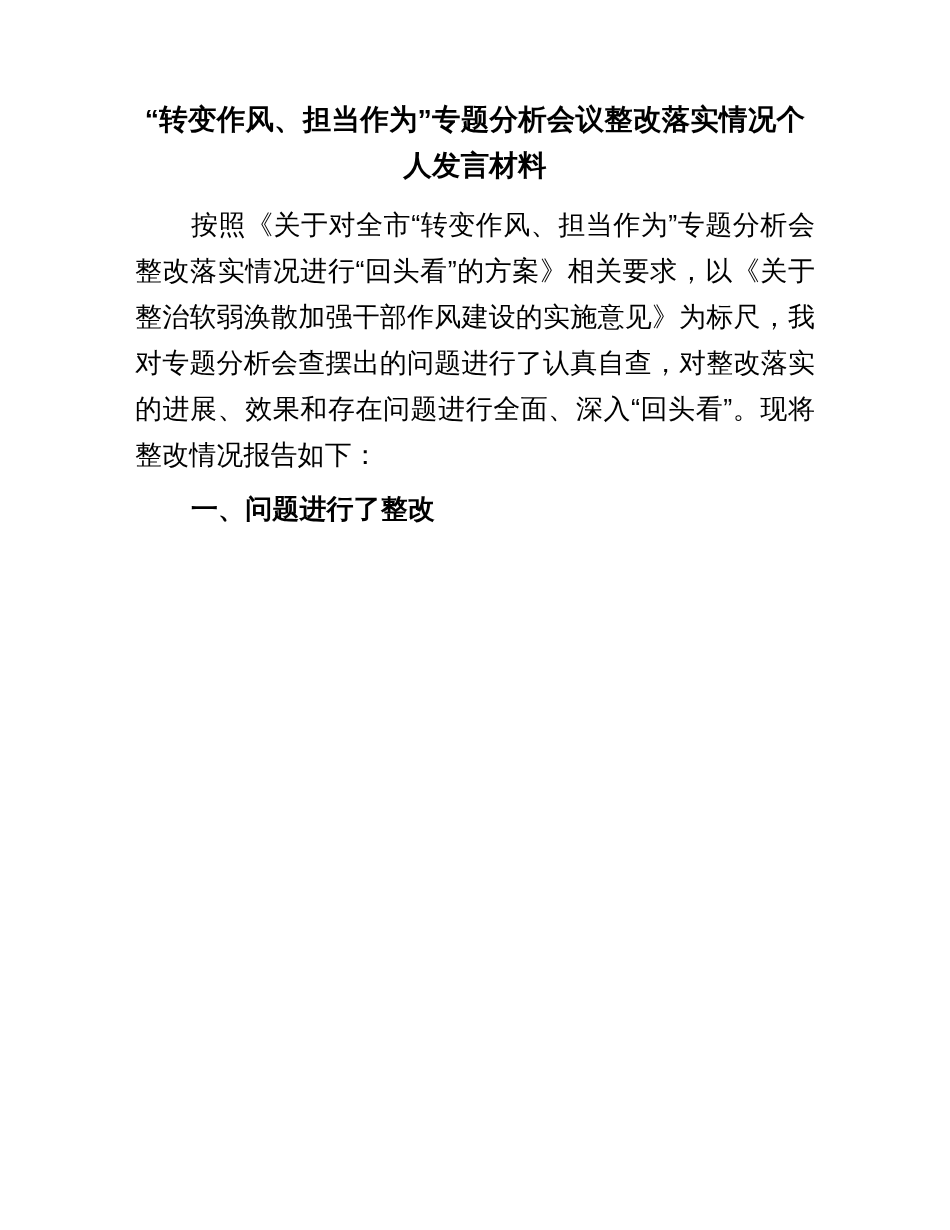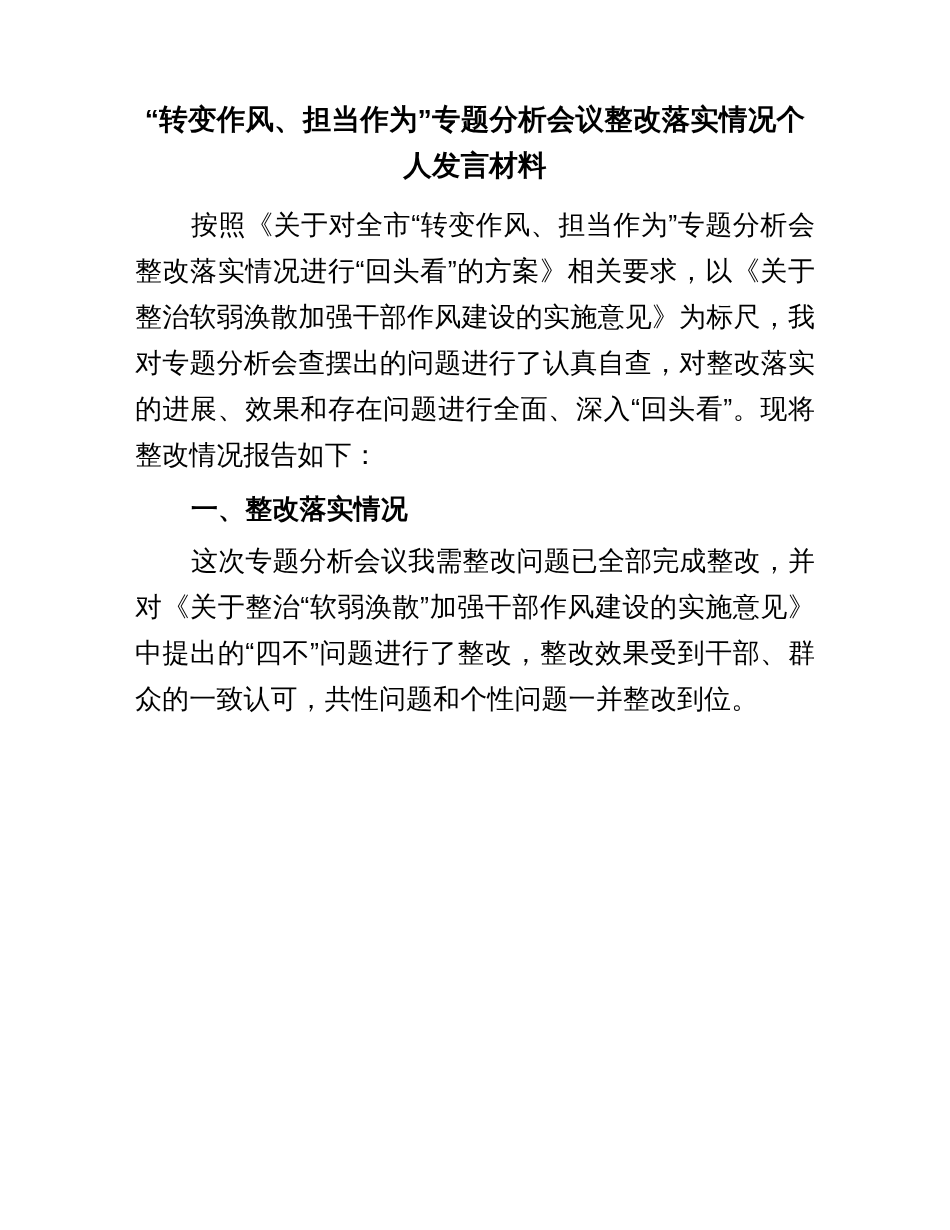--- a/index.html
+++ b/index.html
@@ -50,20 +50,19 @@
 </style>
 </head>
 <body>
 
 <div class="page">
 
   <h1 class="doc-title">“转变作风、担当作为”专题分析会议整改落实情况个人发言材料</h1>
 
   <p class="para">按照《关于对全市“转变作风、担当作为”专题分析会整改落实情况进行“回头看”的方案》相关要求，以《关于整治软弱涣散加强干部作风建设的实施意见》为标尺，我对专题分析会查摆出的问题进行了认真自查，对整改落实的进展、效果和存在问题进行全面、深入“回头看”。现将整改情况报告如下：</p>
 
-  <p class="para heading">一、整改落实情况</p>
+  <p class="para heading">一、问题进行了整改</p>
 
-  <p class="para">这次专题分析会议我需整改问题已全部完成整改，并对《关于整治“软弱涣散”加强干部作风建设的实施意见》中提出的“四不”问题进行了整改，整改效果受到干部、群众的一致认可，共性问题和个性问题一并整改到位。</p>
 
 
 
 
 </div>
 
 </body></html>

